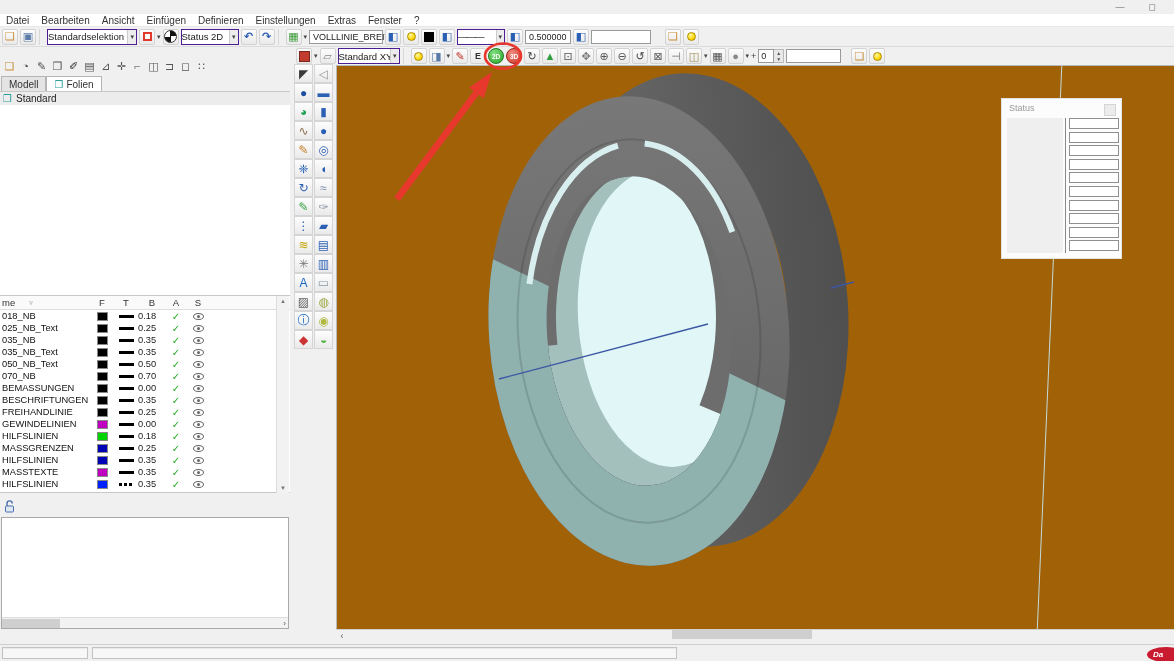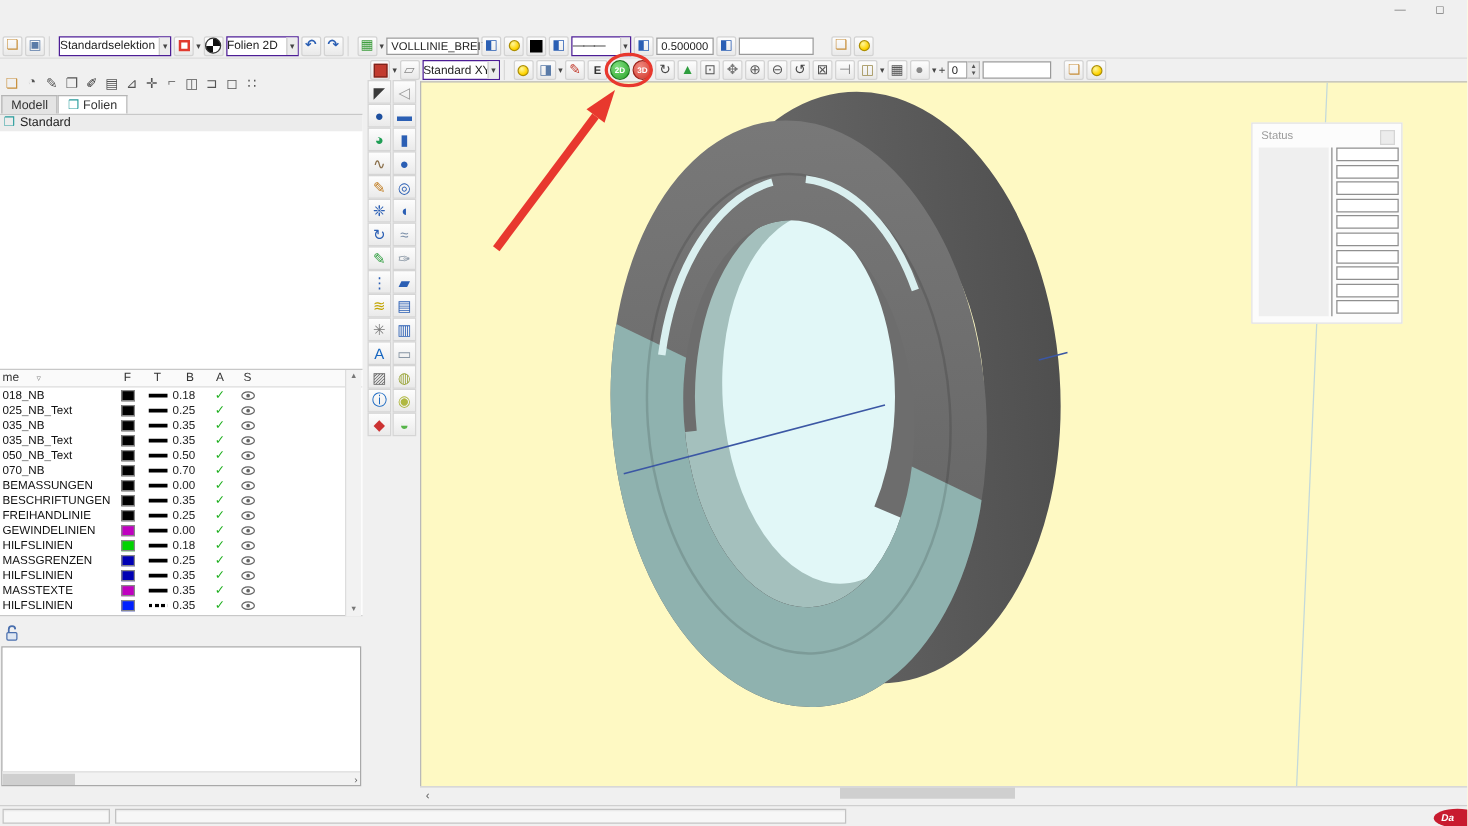--- a/index.html
+++ b/index.html
@@ -85,38 +85,52 @@
   .overlay{position:absolute;left:0;top:0;width:1174px;height:661px;pointer-events:none;z-index:50;}
 </style>
 </head>
 <body>
 
 <div class="page">
 
   <span class="wctl" style="left:1108px;">—</span>
   <span class="wctl" style="left:1140px;">◻</span>
 
+  <div class="abs menubar">
+    <div>
+
+    <span class="menuitem">Datei</span>
+        <span class="menuitem">Bearbeiten</span>
+        <span class="menuitem">Ansicht</span>
+        <span class="menuitem">Einfügen</span>
+        <span class="menuitem">Definieren</span>
+        <span class="menuitem">Einstellungen</span>
+        <span class="menuitem">Extras</span>
+        <span class="menuitem">Fenster</span>
+        <span class="menuitem">?</span>
+      </div>
+  </div>
 
   <div class="abs tb tb1">
     <span class="icon" style="color:#c8903c;">❏</span>
     <span class="icon" style="color:#5a7ba8;">▣</span>
     <span class="sep"></span>
     <span class="combo" style="width:90px;">
       <span class="ctext">Standardselektion</span>
       <span class="arr">▾</span>
     </span>
     <span class="icon">
         <span class="redsq"></span>
       </span>
     <span class="caret7">▾</span>
     <span class="icon">
         <span class="abscircle"></span>
       </span>
     <span class="combo" style="width:58px;">
-      <span class="ctext">Folien 2D</span>
+      <span class="ctext">Status 2D</span>
       <span class="arr">▾</span>
     </span>
     <span class="icon" style="color:#2b5fb4;font-weight:bold;">↶</span>
     <span class="icon" style="color:#2b5fb4;font-weight:bold;">↷</span>
     <span class="sep"></span>
     <span class="icon" style="color:#3f9e3f;">▦</span>
     <span class="caret7">▾</span>
     <span class="tbinput" style="width:74px;">VOLLLINIE_BREIT</span>
     <span class="icon" style="color:#2b5fb4;">◧</span>
     <span class="icon">
@@ -561,21 +575,21 @@
       <span class="scell" style="color: rgb(138, 151, 165);">✑</span>
       <span class="scell" style="color: rgb(43, 95, 180);">▰</span>
       <span class="scell" style="color: rgb(43, 95, 180);">▤</span>
       <span class="scell" style="color: rgb(43, 95, 180);">▥</span>
       <span class="scell" style="color: rgb(138, 151, 165);">▭</span>
       <span class="scell" style="color: rgb(154, 165, 58);">◍</span>
       <span class="scell" style="color: rgb(176, 184, 64);">◉</span>
       <span class="scell" style="color: rgb(87, 181, 74);">◒</span>
     </div>
 
-  <div class="abs viewport" style="background: #fef9c3;">
+  <div class="abs viewport" style="background: #a16207;">
     <svg width="838" height="564" viewBox="0 0 838 564">
       <defs>
         <linearGradient id="gBack" x1="0" y1="0" x2="1" y2="0">
           <stop offset="0" stop-color="#6e6e6e"></stop>
             <stop offset="1" stop-color="#4f4f4f"></stop>
         </linearGradient>
         <linearGradient id="gFront" x1="0" y1="0" x2="0" y2="1">
           <stop offset="0" stop-color="#787878"></stop>
             <stop offset="1" stop-color="#616161"></stop>
         </linearGradient>

